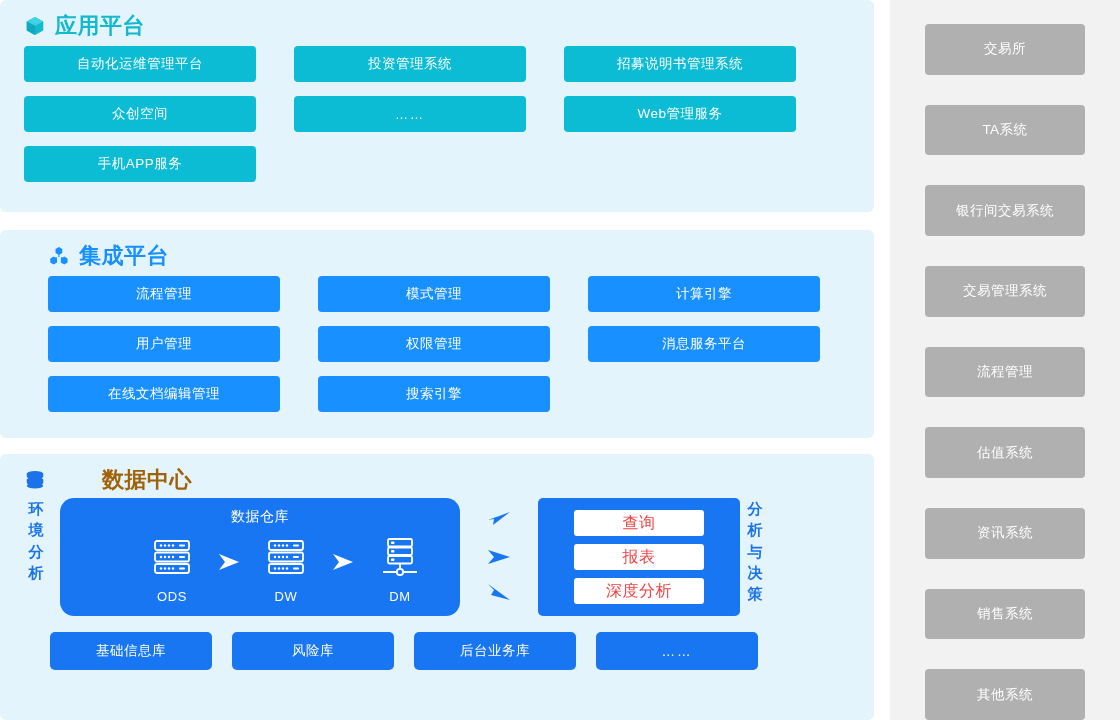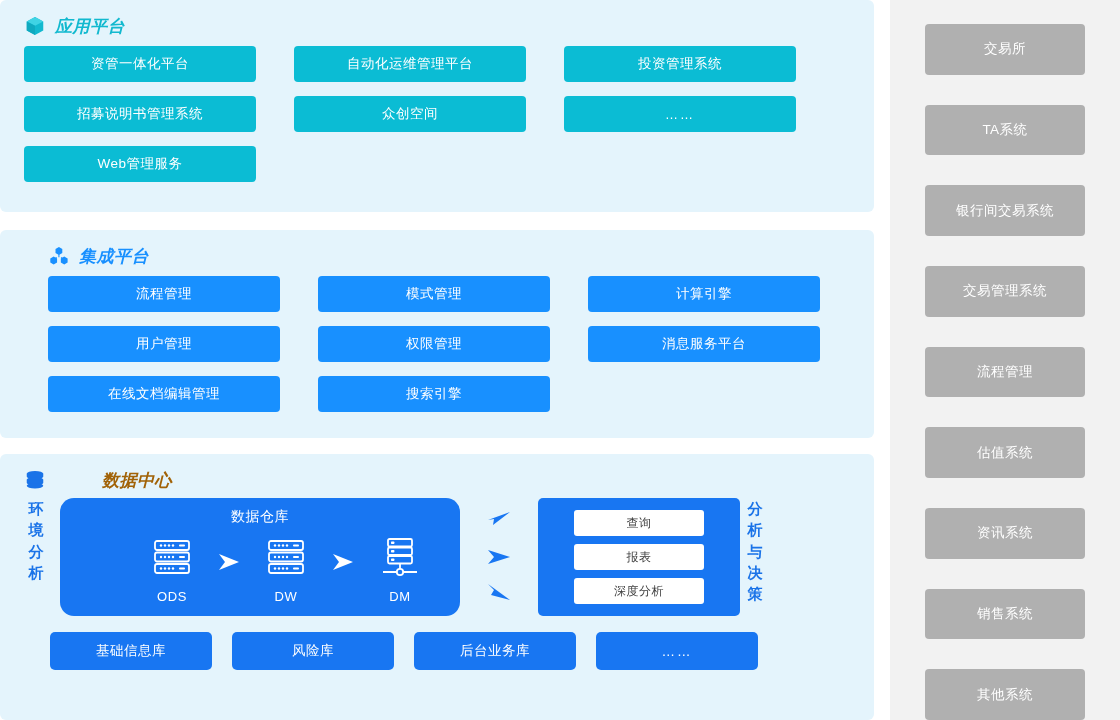--- a/index.html
+++ b/index.html
@@ -25,21 +25,21 @@
   .panel-app { height: 212px; margin-bottom: 18px; }
   .panel-int { height: 208px; margin-bottom: 16px; padding-left: 24px; }
   .panel-data { height: 266px; }
 
   .sec-head {
     display: flex; align-items: center;
     gap: 9px;
     padding: 12px 0 0 24px;
     height: 40px;
   }
-  .sec-title { font-size: 17px; font-weight: bold; letter-spacing: .5px; font-style: italic; }
+  .sec-title { font-size: 22px; font-weight: bold; letter-spacing: .5px; }
   .t-teal { color: #12b9cf; }
   .t-blue { color: #1890ff; }
   .t-blue2 { color: #a16207; margin-left: 47px; }
 
   .ico { display: inline-block; line-height: 0; }
 
   
   .grid {
     display: grid;
     grid-template-columns: 232px 232px 232px;
@@ -109,21 +109,21 @@
     width: 202px; height: 118px;
     background: #1876f2; border-radius: 5px;
     display: flex; flex-direction: column;
     align-items: center; justify-content: center;
     gap: 8px;
   }
   .an-item {
     width: 130px; height: 26px;
     background: #ffffff; border-radius: 3px;
     display: flex; align-items: center; justify-content: center;
-    color: #404040; font-size: 12px; letter-spacing: .5px;
+    color: #ef4444; font-size: 16px; letter-spacing: .5px;
   }
 
   .db-row {
     display: flex; gap: 20px;
     padding: 16px 8px 0 50px;
   }
   .db-tile {
     width: 162px; height: 38px;
     background: #1876f2; border-radius: 5px;
     display: flex; align-items: center; justify-content: center;
@@ -160,27 +160,27 @@
         <span class="ico">
           <svg width="22" height="22" viewBox="0 0 24 24">
             <path d="M12 2.3 21 7v10l-9 4.7L3 17V7z" fill="#12b9cf"></path>
             <path d="M12 2.3 21 7l-9 4.8L3 7z" fill="#3fd3e4"></path>
             <path d="M12 11.8V21.7L3 17V7z" fill="#0fa9bf"></path>
           </svg>
         </span>
         <span class="sec-title t-teal">应用平台</span>
       </div>
       <div class="grid">
-        <div class="tile tile-teal">资管一体化平台</div>
         <div class="tile tile-teal">自动化运维管理平台</div>
         <div class="tile tile-teal">投资管理系统</div>
         <div class="tile tile-teal">招募说明书管理系统</div>
         <div class="tile tile-teal">众创空间</div>
         <div class="tile tile-teal tile-dots">……</div>
         <div class="tile tile-teal">Web管理服务</div>
+        <div class="tile tile-teal">手机APP服务</div>
         <div class="tile tile-teal tile-empty"></div>
       </div>
     </div>
 
     <div class="panel panel-int">
       <div class="sec-head">
         <span class="ico">
           <svg width="22" height="22" viewBox="0 0 24 24">
             <path d="M11.9 2.2 15.6 4.4v4.3L11.9 11 8.2 8.7V4.4z" fill="#1890ff"></path>
             <path d="M6.2 12.6 9.9 14.8v4.3L6.2 21.3 2.5 19.1v-4.3z" fill="#1890ff"></path>

